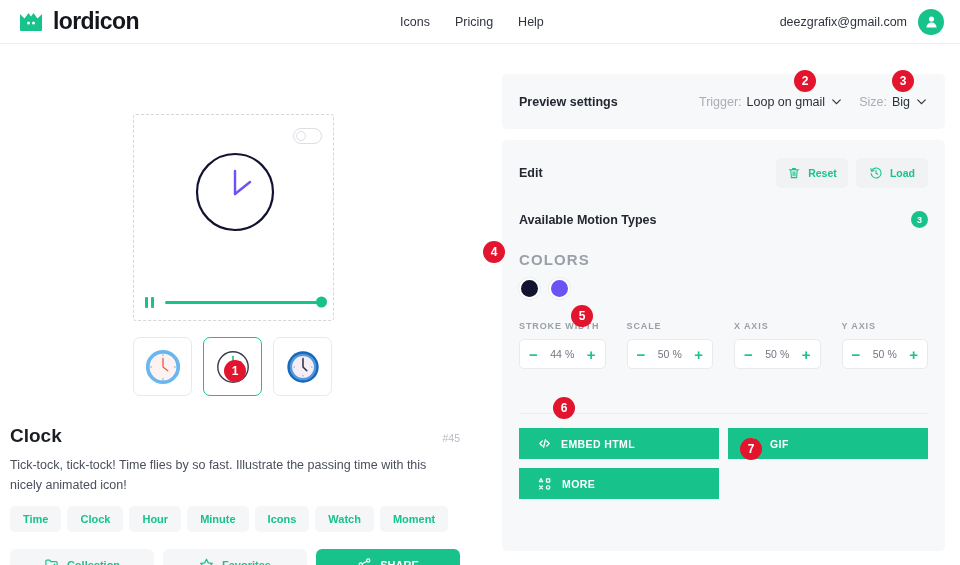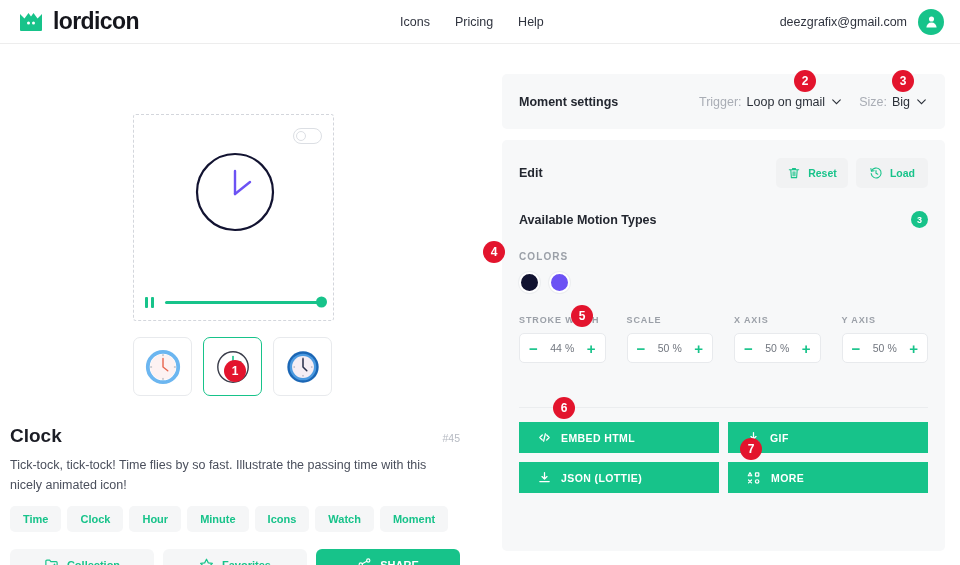--- a/index.html
+++ b/index.html
@@ -122,21 +122,21 @@
     display: flex; align-items: center; justify-content: center;
   }
   .motion-tabs { display: flex; align-items: center; gap: 6px; margin-top: 18px; }
   .mtab {
     height: 28px; padding: 0 17px; border-radius: 15px;
     display: flex; align-items: center;
     font-size: 10.5px; font-weight: 700; color: #9ba0a8; letter-spacing: 0.3px;
   }
   .mtab.active { border: 1.4px solid #17c38a; color: #17c38a; background: #fff; }
 
-  .section-label { font-size: 10px; font-weight: 700; color: #9ba0a8; letter-spacing: 1.1px; margin-top: 23px; }
+  .section-label { font-size: 15px; font-weight: 700; color: #9ba0a8; letter-spacing: 1.1px; margin-top: 23px; }
   .swatches { display: flex; gap: 9px; margin-top: 10px; }
   .swatch { width: 21px; height: 21px; border-radius: 50%; border: 2px solid #fff; box-shadow: 0 0 0 1px #eceef0; }
 
   .steppers { display: flex; gap: 21px; margin-top: 22px; }
   .stepper-col { width: 101px; }
   .stepper-label { font-size: 9px; font-weight: 700; color: #9ba0a8; letter-spacing: 0.9px; }
   .stepper {
     margin-top: 8px; height: 30px; border: 1px solid #e8eaed; border-radius: 5px;
     background: #fff; display: flex; align-items: center; justify-content: space-between;
     padding: 0 9px;
@@ -301,21 +301,21 @@
         </svg>
         <span>SHARE</span>
       </div>
     </div>
   </div>
 
   <div class="right"></div>
 </div>
 
 <div class="card card-preview">
-  <span class="card-label">Moment settings</span>
+  <span class="card-label">Preview settings</span>
   <div class="settings-right">
     <span class="setting">
       <span class="k">Trigger:</span>
       <span class="v">Loop on gmail</span>
       <svg width="13" height="13" viewBox="0 0 24 24" fill="none" stroke="#2b3039" stroke-width="2" stroke-linecap="round">
           <path d="M5 9 L12 16 L19 9"></path>
         </svg>
     </span>
     <span class="setting">
       <span class="k">Size:</span>
@@ -402,26 +402,20 @@
       <svg width="15" height="15" viewBox="0 0 24 24" fill="none" stroke="#ffffff" stroke-width="2" stroke-linecap="round" stroke-linejoin="round">
         <path d="M8.5 8 L4.5 12 L8.5 16 M15.5 8 L19.5 12 L15.5 16 M13.4 6 L10.6 18"></path>
       </svg>
       <span>EMBED HTML</span>
     </div>
     <div class="exp">
       <svg width="15" height="15" viewBox="0 0 24 24" fill="none" stroke="#ffffff" stroke-width="2" stroke-linecap="round" stroke-linejoin="round">
         <path d="M12 4 L12 14 M8 10.5 L12 14.5 L16 10.5 M4.5 18.5 L19.5 18.5"></path>
       </svg>
       <span>GIF</span>
-    </div>
-    <div class="exp">
-      <svg width="15" height="15" viewBox="0 0 24 24" fill="none" stroke="#ffffff" stroke-width="2" stroke-linecap="round" stroke-linejoin="round">
-        <path d="M12 4 L12 14 M8 10.5 L12 14.5 L16 10.5 M4.5 18.5 L19.5 18.5"></path>
-      </svg>
-      <span>JSON (LOTTIE)</span>
     </div>
     <div class="exp">
       <svg width="16" height="16" viewBox="0 0 24 24" fill="none" stroke="#ffffff" stroke-width="1.8" stroke-linecap="round" stroke-linejoin="round">
         <path d="M6 4 L8.6 8.6 L3.4 8.6 Z"></path>
         <rect x="14.2" y="4.2" width="5" height="5" rx="0.6"></rect>
         <path d="M3.8 15 L8.2 19.4 M8.2 15 L3.8 19.4"></path>
         <circle cx="16.7" cy="17.2" r="2.6"></circle>
       </svg>
       <span>MORE</span>
     </div>

